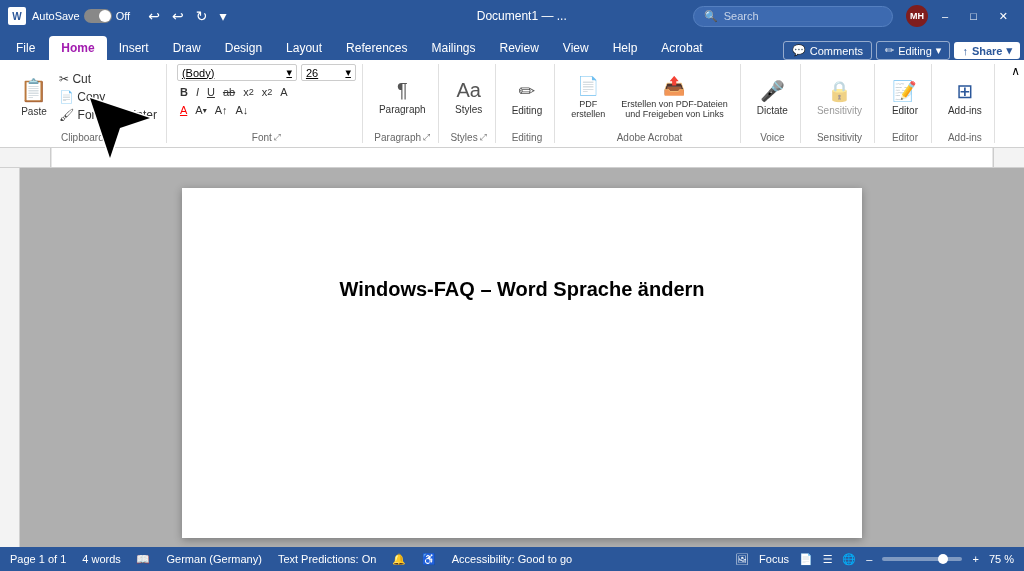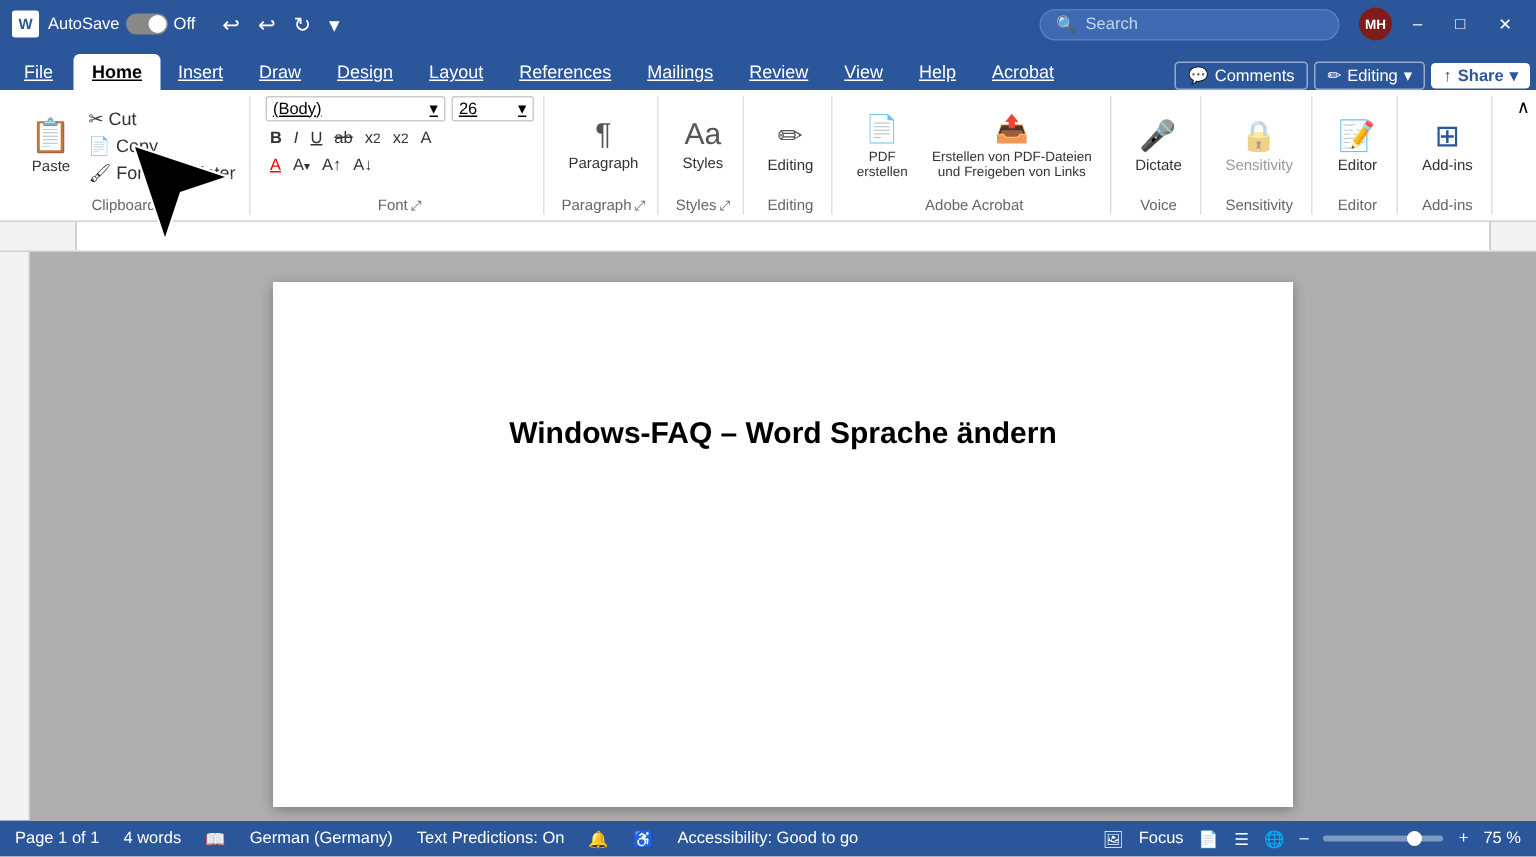--- a/index.html
+++ b/index.html
@@ -90,25 +90,24 @@
       display: flex;
       align-items: flex-end;
       padding: 0 4px;
     }
     .ribbon-tab {
       padding: 5px 12px;
       font-size: 12px;
       cursor: pointer;
       border-radius: 4px 4px 0 0;
       color: white;
-      text-decoration: underline;
     }
     .ribbon-tab.active {
       background: white;
-      color: #000000;
+      color: #a21caf;
       font-weight: 600;
     }
     .ribbon-tab-right {
       margin-left: auto;
       display: flex; align-items: center; gap: 4px;
     }
     .comments-btn {
       background: none;
       border: 1px solid rgba(255,255,255,0.5);
       border-radius: 3px;
@@ -319,20 +318,21 @@
       </div>
       <span>Off</span>
     </div>
     <div class="title-bar-undo-redo">
       <button class="title-btn">↩</button>
       <button class="title-btn">↩</button>
       <button class="title-btn">↻</button>
       <button class="title-btn">▾</button>
     </div>
   </div>
+  <div class="title-bar-doc-name">Document1 — ...</div>
   <div class="title-search">
     <span>🔍</span>
     <input type="text" placeholder="Search" style="">
   </div>
   <div class="title-bar-right">
     <div class="user-avatar">MH</div>
     <span class="win-ctrl">–</span>
     <span class="win-ctrl">□</span>
     <span class="win-ctrl win-close">✕</span>
   </div>

